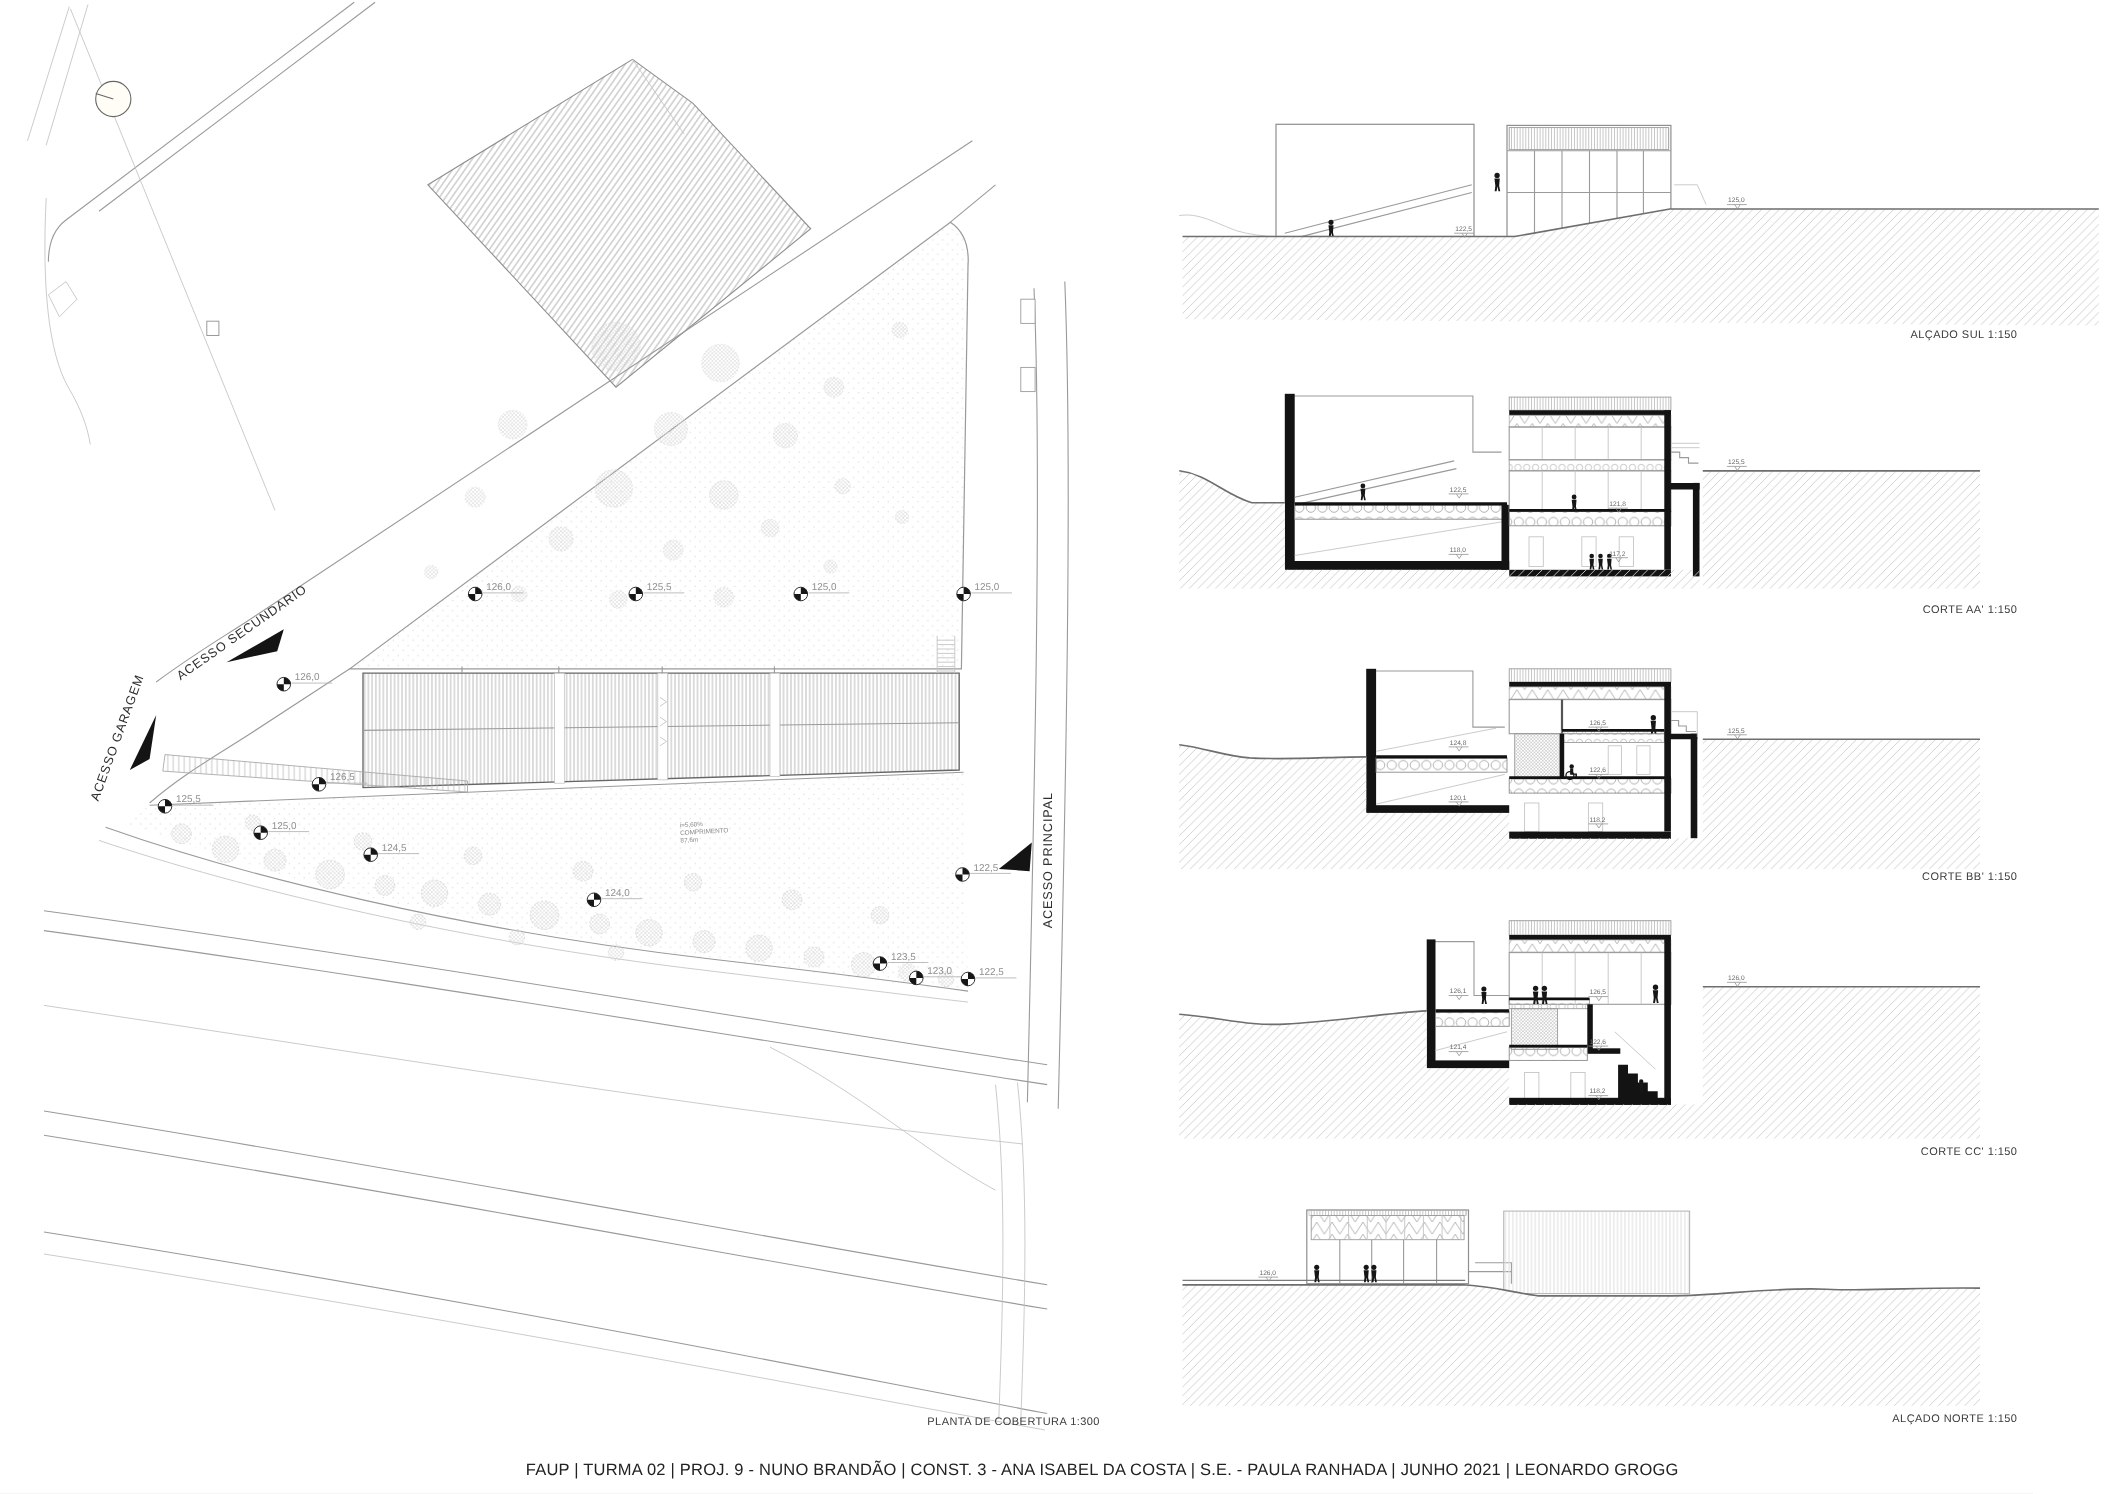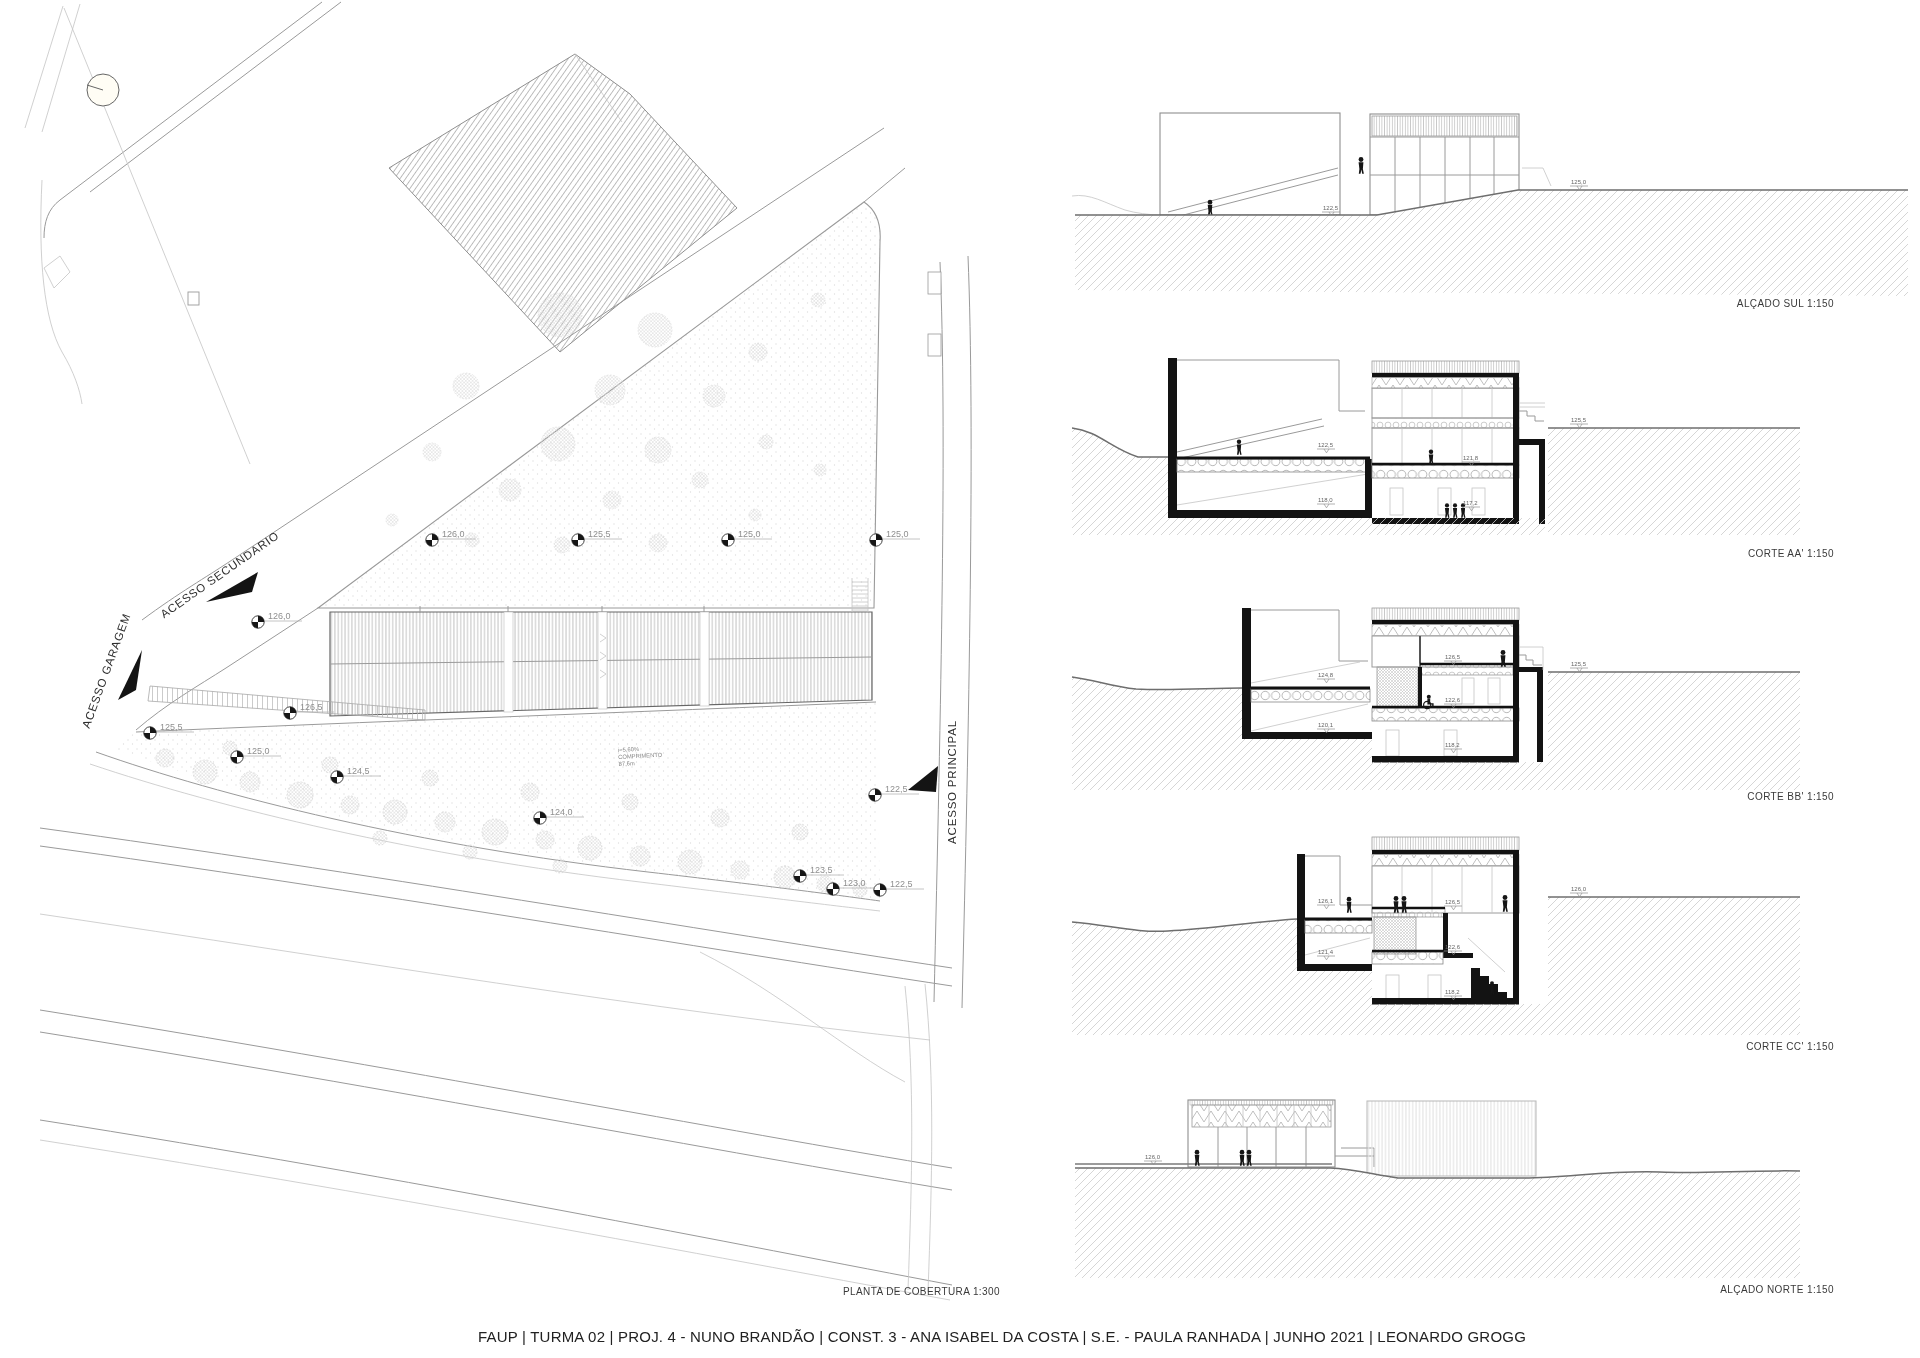--- a/index.html
+++ b/index.html
@@ -542,15 +542,15 @@
     </g>
     <g transform="translate(1160,1161)">
           <path class="lvline" d="M-16,0 H2 M-9,0 l2.5,3.8 l2.5,-3.8"></path>
           <text class="lvl" x="-15" y="-2">126,0</text>
         </g>
     <text class="dtitle" x="1834" y="1293" text-anchor="end">ALÇADO NORTE 1:150</text>
   </g>
 </svg>
 
 <div class="titlebar">
-  <span>FAUP | TURMA 02 | PROJ. 4 - NUNO BRANDÃO | CONST. 3 - ANA ISABEL DA COSTA | S.E. - PAULA RANHADA | JUNHO 2021 | LEONARDO GROGG</span>
+  <span>FAUP | TURMA 02 | PROJ. 9 - NUNO BRANDÃO | CONST. 3 - ANA ISABEL DA COSTA | S.E. - PAULA RANHADA | JUNHO 2021 | LEONARDO GROGG</span>
 </div>
 </div>
 
 </body></html>

